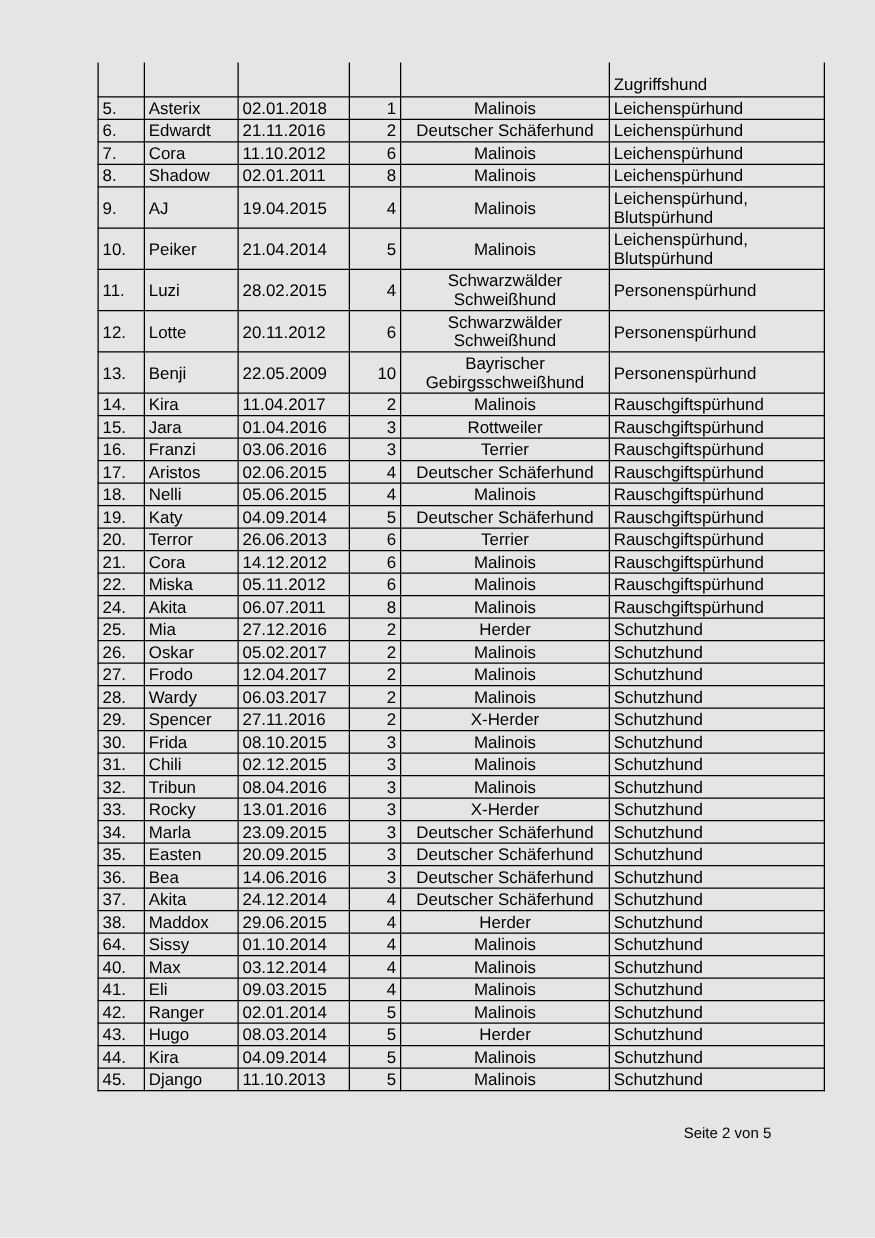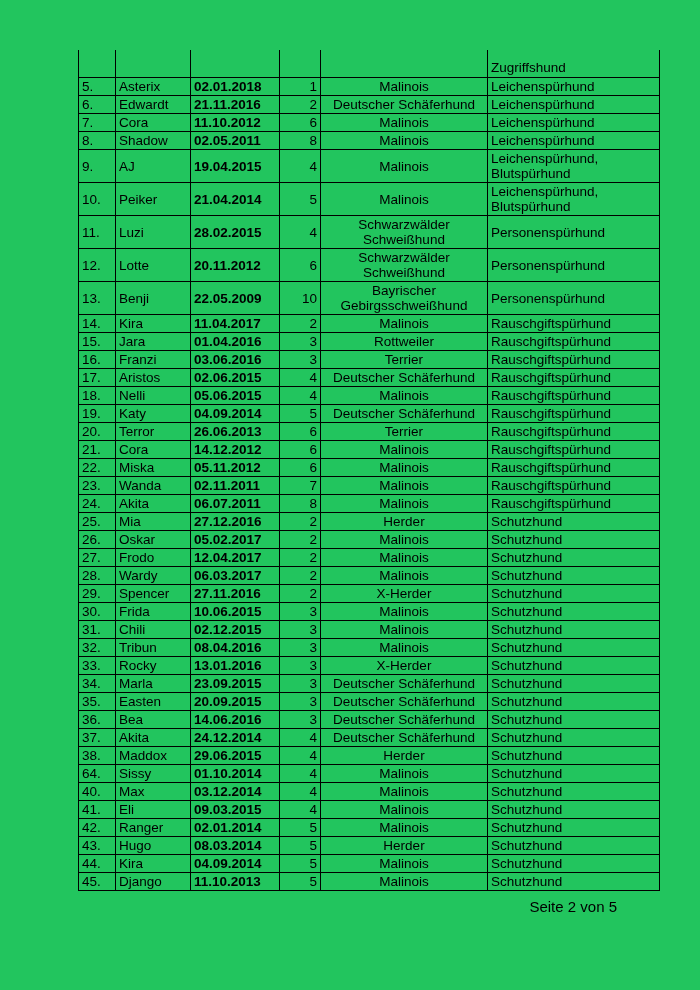--- a/index.html
+++ b/index.html
@@ -6,21 +6,21 @@
     margin: 0;
     padding: 0;
     background: #ffffff;
     font-family: "Liberation Sans", sans-serif;
     color: #000000;
   }
   .page {
     position: relative;
     width: 700px;
     height: 990px;
-    background: #22c55e;
+    background: #e5e5e5;
     overflow: hidden;
   }
   table.dog-table {
     position: absolute;
     left: 78px;
     top: 50px;
     width: 539px;
     border-collapse: collapse;
     table-layout: fixed;
     font-size: 13.5px;
@@ -28,35 +28,35 @@
   table.dog-table td {
     border: 1px solid #000000;
     padding: 1px 3px;
     line-height: 15px;
     vertical-align: middle;
     overflow: hidden;
     word-wrap: break-word;
   }
   td.col-num   { width: 30px; padding-left: 5px; }
   td.col-name  { width: 68px; padding-left: 5px; }
-  td.col-date  { width: 82px; padding-left: 5px; font-weight: bold; }
+  td.col-date  { width: 82px; padding-left: 5px; }
   td.col-age   { width: 34px; text-align: right; padding-right: 6px; }
   td.col-breed { width: 160px; padding-left: 5px; text-align: center; }
   td.col-func  { width: 165px; padding-left: 5px; }
   tr.carryover-row td {
     border-top: none;
     height: 24px;
     vertical-align: bottom;
     padding-bottom: 2px;
   }
   .page-footer {
     position: absolute;
     top: 901px;
     right: 83px;
-    font-size: 15px;
+    font-size: 12px;
     line-height: 11px;
   }
 </style>
 </head>
 <body>
 
 <div class="page">
 
   <table class="dog-table">
     <tbody>
@@ -92,21 +92,21 @@
       <td class="col-name">Cora</td>
       <td class="col-date">11.10.2012</td>
       <td class="col-age">6</td>
       <td class="col-breed">Malinois</td>
       <td class="col-func">Leichenspürhund</td>
     </tr>
 
     <tr>
       <td class="col-num">8.</td>
       <td class="col-name">Shadow</td>
-      <td class="col-date">02.05.2011</td>
+      <td class="col-date">02.01.2011</td>
       <td class="col-age">8</td>
       <td class="col-breed">Malinois</td>
       <td class="col-func">Leichenspürhund</td>
     </tr>
 
     <tr>
       <td class="col-num">9.</td>
       <td class="col-name">AJ</td>
       <td class="col-date">19.04.2015</td>
       <td class="col-age">4</td>
@@ -224,28 +224,20 @@
 
     <tr>
       <td class="col-num">22.</td>
       <td class="col-name">Miska</td>
       <td class="col-date">05.11.2012</td>
       <td class="col-age">6</td>
       <td class="col-breed">Malinois</td>
       <td class="col-func">Rauschgiftspürhund</td>
     </tr>
 
-    <tr>
-      <td class="col-num">23.</td>
-      <td class="col-name">Wanda</td>
-      <td class="col-date">02.11.2011</td>
-      <td class="col-age">7</td>
-      <td class="col-breed">Malinois</td>
-      <td class="col-func">Rauschgiftspürhund</td>
-    </tr>
 
     <tr>
       <td class="col-num">24.</td>
       <td class="col-name">Akita</td>
       <td class="col-date">06.07.2011</td>
       <td class="col-age">8</td>
       <td class="col-breed">Malinois</td>
       <td class="col-func">Rauschgiftspürhund</td>
     </tr>
 
@@ -290,21 +282,21 @@
       <td class="col-name">Spencer</td>
       <td class="col-date">27.11.2016</td>
       <td class="col-age">2</td>
       <td class="col-breed">X-Herder</td>
       <td class="col-func">Schutzhund</td>
     </tr>
 
     <tr>
       <td class="col-num">30.</td>
       <td class="col-name">Frida</td>
-      <td class="col-date">10.06.2015</td>
+      <td class="col-date">08.10.2015</td>
       <td class="col-age">3</td>
       <td class="col-breed">Malinois</td>
       <td class="col-func">Schutzhund</td>
     </tr>
 
     <tr>
       <td class="col-num">31.</td>
       <td class="col-name">Chili</td>
       <td class="col-date">02.12.2015</td>
       <td class="col-age">3</td>

